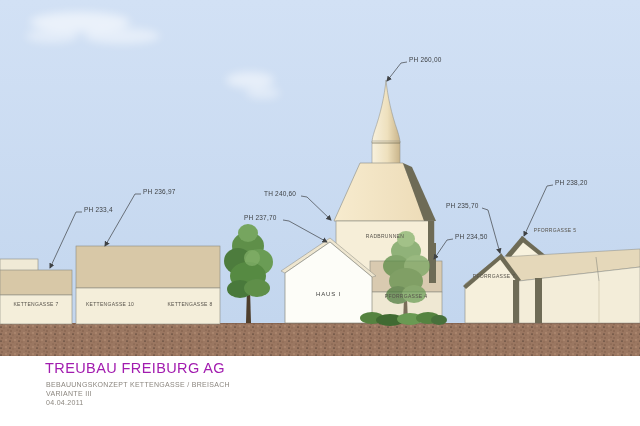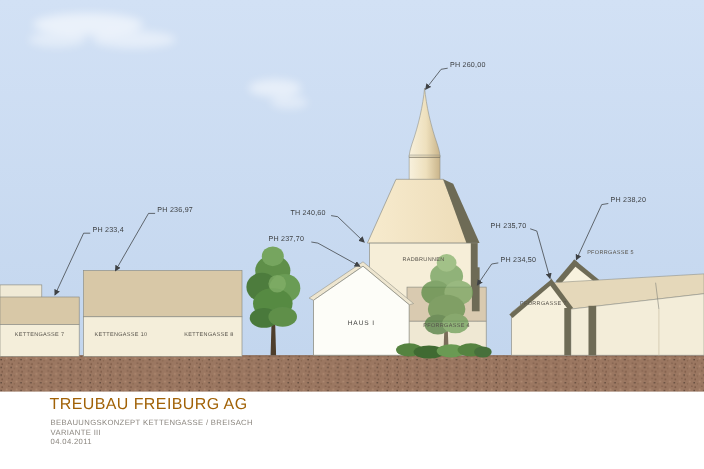--- a/index.html
+++ b/index.html
@@ -31,21 +31,21 @@
   .bldg-haus{
     font-size:6px;
     color:#3f3f3c;
     letter-spacing:0.8px;
   }
   .title-company{
     position:absolute;
     left:45px;top:361px;
     font-size:14.5px;
     letter-spacing:0.4px;
-    color:#a16207;
+    color:#a21caf;
     line-height:1;
   }
   .title-sub{
     position:absolute;
     left:46px;
     font-size:7px;
     color:#8b867f;
     letter-spacing:0.3px;
     line-height:1;
   }

